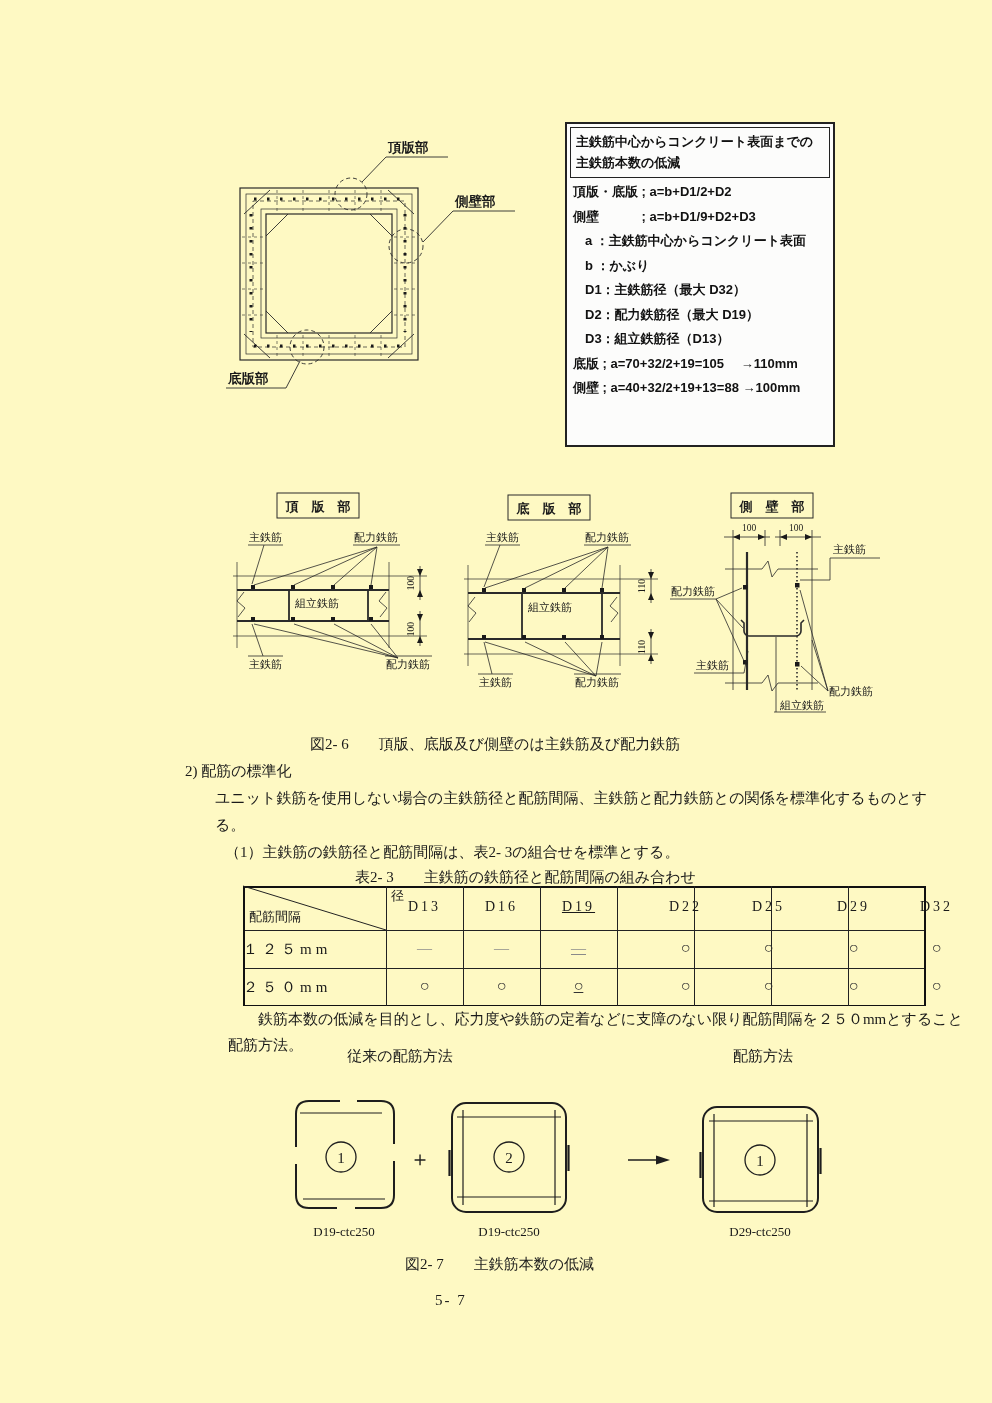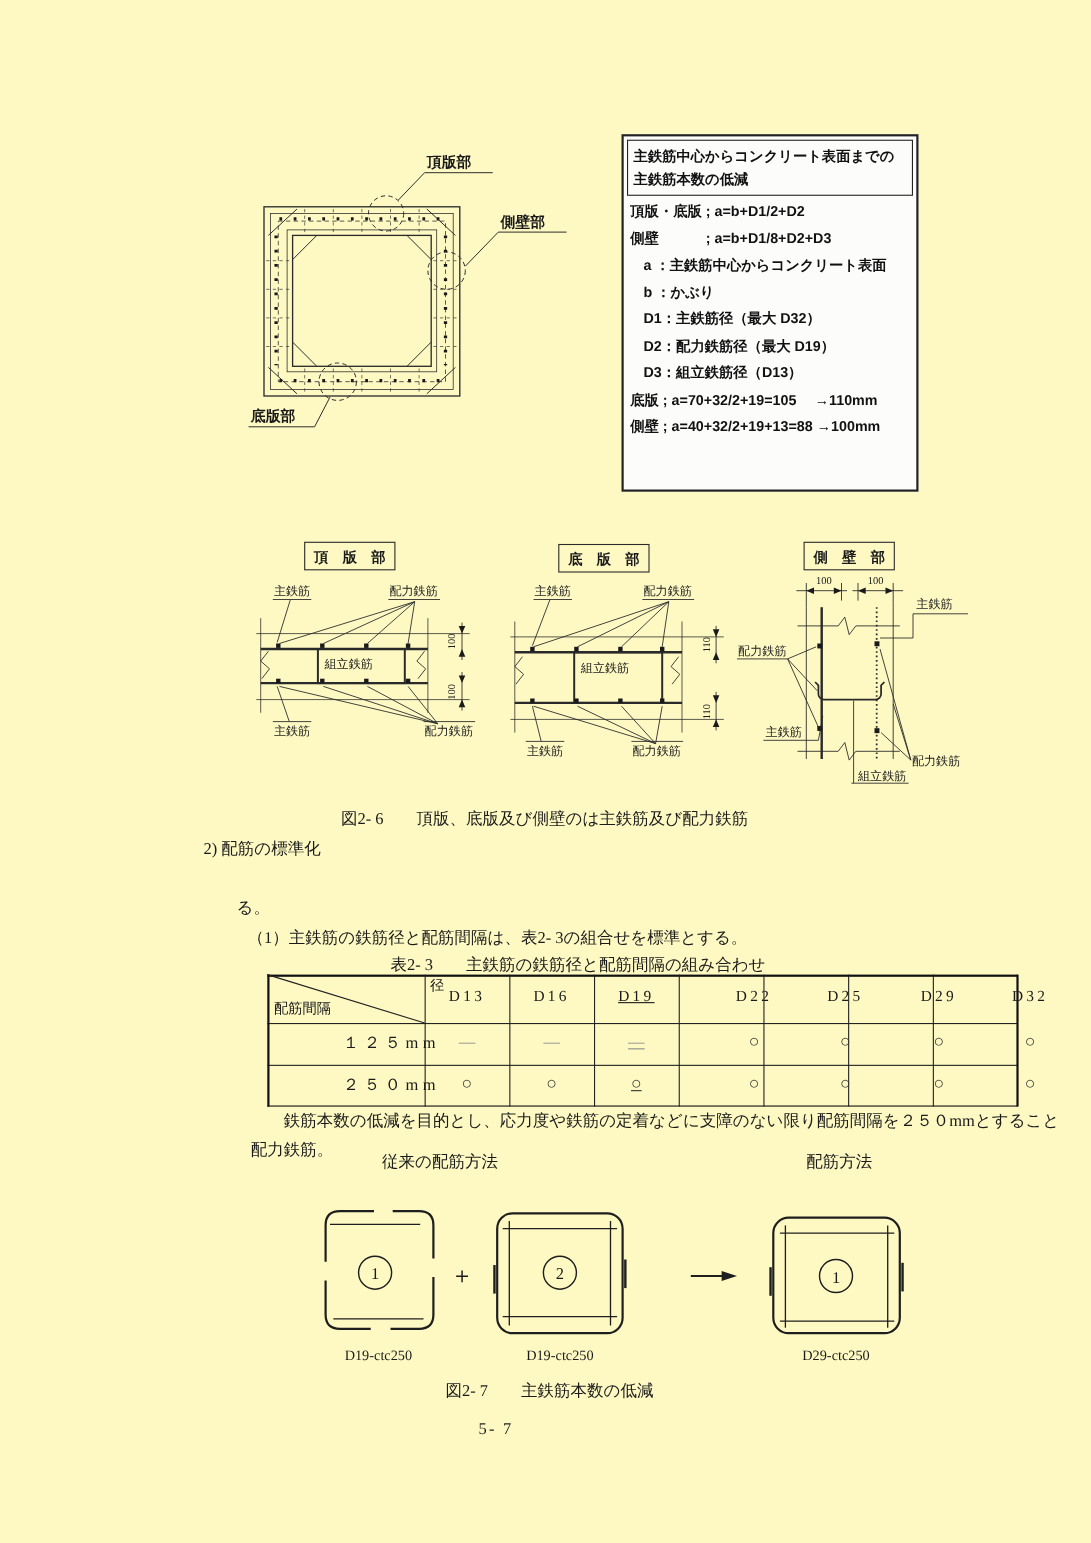--- a/index.html
+++ b/index.html
@@ -38,21 +38,21 @@
   .tbl .hl{position:absolute;left:0;width:682px;height:1px;background:#222;}
   .tbl .thick{background:#111;}
   .tbl .hcell{position:absolute;top:13px;width:77px;text-align:center;letter-spacing:3px;font-size:14px;}
   .tbl .ccell{position:absolute;width:77px;text-align:center;}
   .tbl .r1{top:44px;height:38px;line-height:36px;}
   .tbl .r2{top:82px;height:38px;line-height:36px;}
   .tc0{left:143px;} .tc1{left:220px;} .tc2{left:297px;text-decoration:underline;}
   .tc3{left:404px;} .tc4{left:487px;} .tc5{left:572px;} .tc6{left:655px;}
   .dash{color:#8a8a8a;}
   .circ{color:#333;font-size:16px;}
-  .rowlab{position:absolute;left:0;width:143px;text-align:right;letter-spacing:4px;margin-left:14px;}
+  .rowlab{position:absolute;left:0;width:143px;text-align:left;letter-spacing:4px;}
 </style>
 </head>
 <body>
 
 <div class="page">
 
   <svg style="left:205px;top:120px;" width="320" height="280" viewBox="205 120 320 280">
     <g stroke="#2a2a2a" fill="none">
       <rect x="240" y="188" width="178" height="172" stroke-width="1.2"></rect>
       <rect x="246" y="194" width="166" height="160" stroke-width="0.7"></rect>
@@ -118,21 +118,21 @@
     <text x="455" y="206" font-size="13.5" font-weight="600">側壁部</text>
     <text x="228" y="383" font-size="13.5" font-weight="600">底版部</text>
   </svg>
 
   <div class="calc-box">
     <div class="calc-title">
       <div>主鉄筋中心からコンクリート表面までの</div>
       <div>主鉄筋本数の低減</div>
     </div>
     <div class="cb-line">頂版・底版 ; a=b+D1/2+D2</div>
-    <div class="cb-line">側壁　　　  ; a=b+D1/8+D2+D3</div>
+    <div class="cb-line">側壁　　　  ; a=b+D1/9+D2+D3</div>
     <div class="cb-line cb-ind1">a ：主鉄筋中心からコンクリート表面</div>
     <div class="cb-line cb-ind1">b ：かぶり</div>
     <div class="cb-line cb-ind1">D1：主鉄筋径（最大 D32）</div>
     <div class="cb-line cb-ind1">D2：配力鉄筋径（最大 D19）</div>
     <div class="cb-line cb-ind1">D3：組立鉄筋径（D13）</div>
     <div class="cb-line">底版 ; a=70+32/2+19=105　 →110mm</div>
     <div class="cb-line">側壁 ; a=40+32/2+19+13=88 →100mm</div>
   </div>
 
   <svg style="left:185px;top:485px;" width="775" height="235" viewBox="185 485 775 235">
@@ -302,20 +302,21 @@
     <text x="796" y="531" font-size="9.5" text-anchor="middle">100</text>
     <text x="833" y="553" font-size="11">主鉄筋</text>
     <text x="671" y="595" font-size="11">配力鉄筋</text>
     <text x="696" y="669" font-size="11">主鉄筋</text>
     <text x="829" y="695" font-size="11">配力鉄筋</text>
     <text x="780" y="709" font-size="11">組立鉄筋</text>
   </svg>
 
   <div class="abs t15" style="left:310px;top:735px;">図2- 6　　頂版、底版及び側壁のは主鉄筋及び配力鉄筋</div>
   <div class="abs t15" style="left:185px;top:762px;">2) 配筋の標準化</div>
+  <div class="abs t15" style="left:215px;top:789px;">ユニット鉄筋を使用しない場合の主鉄筋径と配筋間隔、主鉄筋と配力鉄筋との関係を標準化するものとす</div>
   <div class="abs t15" style="left:215px;top:816px;">る。</div>
   <div class="abs t15" style="left:225px;top:843px;">（1）主鉄筋の鉄筋径と配筋間隔は、表2- 3の組合せを標準とする。</div>
 
   <div class="abs t15" style="left:355px;top:868px;">表2- 3　　主鉄筋の鉄筋径と配筋間隔の組み合わせ</div>
   <div class="tbl">
 
     <div class="hl thick" style="top:0;height:1.5px;"></div>
     <div class="hl" style="top:44px;"></div>
     <div class="hl" style="top:82px;"></div>
     <div class="hl thick" style="top:118.5px;height:1.5px;"></div>
@@ -356,21 +357,21 @@
     <span class="ccell r2 tc0 circ">○</span>
     <span class="ccell r2 tc1 circ">○</span>
     <span class="ccell r2 tc2 circ">○</span>
     <span class="ccell r2 tc3 circ">○</span>
     <span class="ccell r2 tc4 circ">○</span>
     <span class="ccell r2 tc5 circ">○</span>
     <span class="ccell r2 tc6 circ">○</span>
   </div>
 
   <div class="abs t15" style="left:258px;top:1010px;">鉄筋本数の低減を目的とし、応力度や鉄筋の定着などに支障のない限り配筋間隔を２５０mmとすること</div>
-  <div class="abs t15" style="left:228px;top:1036px;">配力鉄筋。</div>
+  <div class="abs t15" style="left:228px;top:1036px;">配筋方法。</div>
 
   <div class="abs t15" style="left:345px;top:1047px;width:110px;text-align:center;">従来の配筋方法</div>
   <div class="abs t15" style="left:723px;top:1047px;width:80px;text-align:center;">配筋方法</div>
 
   <svg style="left:280px;top:1085px;" width="600" height="160" viewBox="280 1085 600 160">
 
     <g stroke="#1e1e1e" fill="none">
       <path d="M340,1101 H309 Q296,1101 296,1114 V1147" stroke-width="2"></path>
       <path d="M357,1101 H381 Q394,1101 394,1114 V1144" stroke-width="2"></path>
       <path d="M296,1164 V1195 Q296,1208 309,1208 H337" stroke-width="2"></path>

